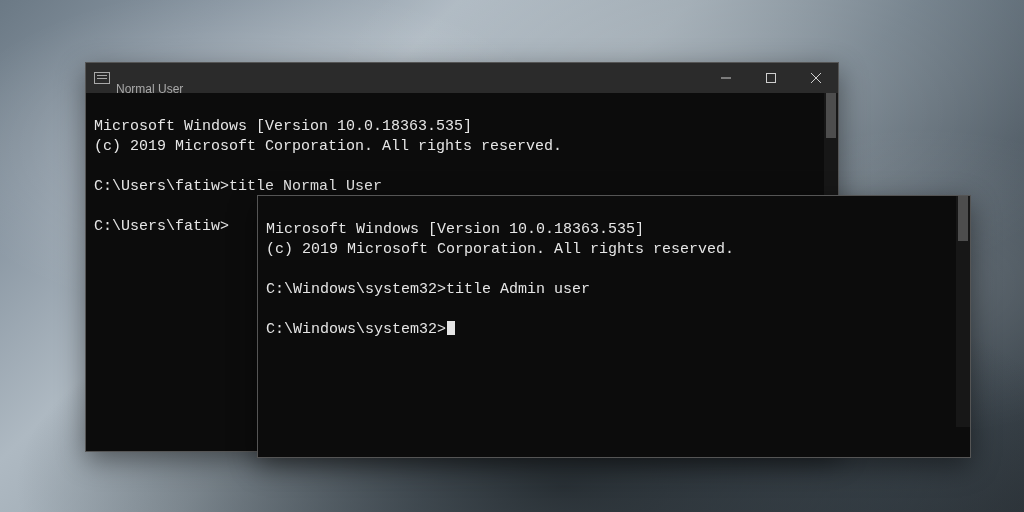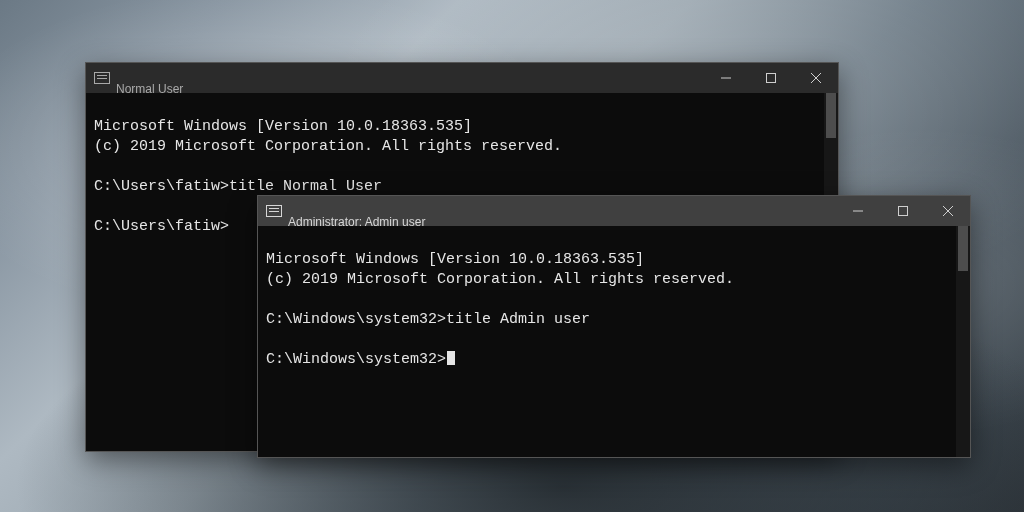--- a/index.html
+++ b/index.html
@@ -132,42 +132,20 @@
 <span>C:\Users\fatiw&gt;title Normal User</span>
 <span></span>
 <span>C:\Users\fatiw&gt;</span>
     <div class="scrollbar">
       <div class="scrollbar-thumb"></div>
     </div>
   </div>
 </div>
 
 <div id="win-front" class="window">
-  <div class="titlebar active">
-    <span class="tb-icon"></span>
-    <span class="tb-title">Administrator:  Admin user</span>
-    <div class="win-controls">
-      <div class="win-btn min">
-        <svg viewBox="0 0 10 10">
-            <line x1="0" y1="5" x2="10" y2="5"></line>
-          </svg>
-      </div>
-      <div class="win-btn max">
-        <svg viewBox="0 0 10 10">
-            <rect x="0.5" y="0.5" width="9" height="9"></rect>
-          </svg>
-      </div>
-      <div class="win-btn close">
-        <svg viewBox="0 0 10 10">
-            <line x1="0" y1="0" x2="10" y2="10"></line>
-            <line x1="10" y1="0" x2="0" y2="10"></line>
-          </svg>
-      </div>
-    </div>
-  </div>
   <div class="term-body">
 <span>Microsoft Windows [Version 10.0.18363.535]</span>
 <span>(c) 2019 Microsoft Corporation. All rights reserved.</span>
 <span></span>
 <span>C:\Windows\system32&gt;title Admin user</span>
 <span></span>
 <span>C:\Windows\system32&gt;</span><span class="cursor"></span>
     <div class="scrollbar">
       <div class="scrollbar-thumb"></div>
     </div>

